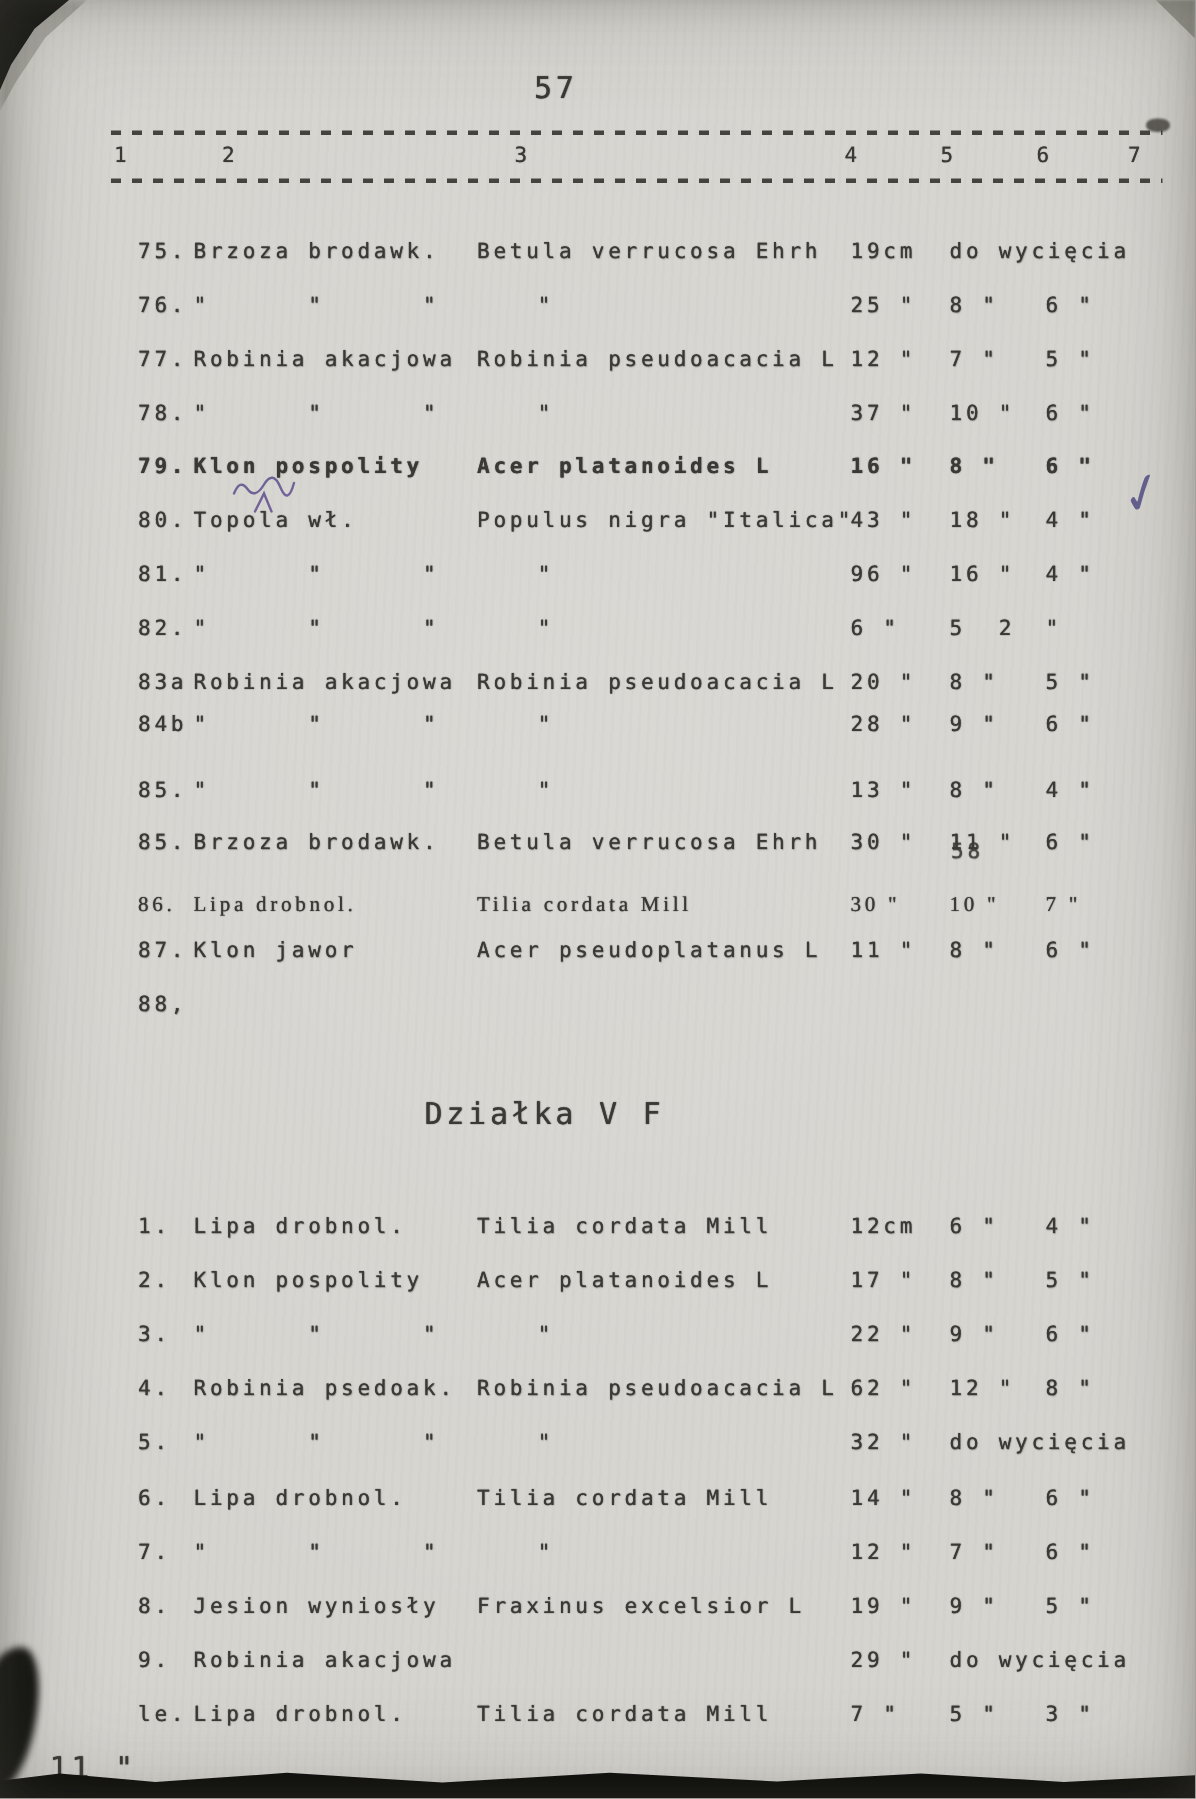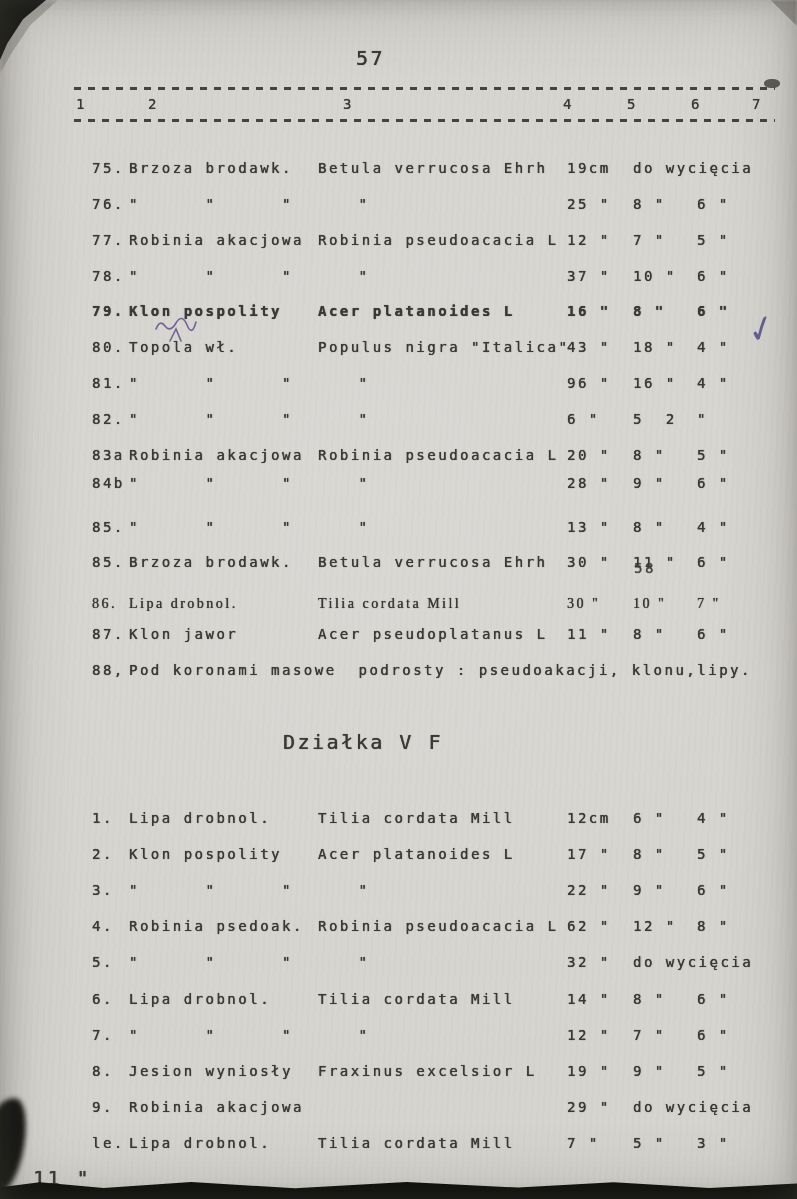--- a/index.html
+++ b/index.html
@@ -174,21 +174,20 @@
       <div class="trow" style="top: 626.05px;">
         <span class="cell col-no">87.</span>
         <span class="cell col-name">Klon jawor</span>
         <span class="cell col-latin">Acer pseudoplatanus L</span>
         <span class="cell col-c4">11 "</span>
         <span class="cell col-c5">8 "</span>
         <span class="cell col-c6">6 "</span>
       </div>
       <div class="trow" style="top: 661.9px;">
         <span class="cell col-no">88,</span>
-        <span class="cell col-name">Pod koronami masowe  podrosty : pseudoakacji, klonu,lipy.</span>
       </div>
     </div>
 
   <div class="hand-note">
     <svg width="70" height="28" viewBox="0 0 70 28">
       <path d="M6 14 Q10 4 15 11 T26 8 T37 10 T46 7" fill="none" stroke="#5f4f8e" stroke-width="1.6" stroke-linecap="round" opacity="0.85"></path>
       <path d="M20 26 L26 14 L31 26" fill="none" stroke="#5f4f8e" stroke-width="1.6" stroke-linecap="round" opacity="0.85"></path>
     </svg>
   </div>
   <div class="checkmark">✓</div>

